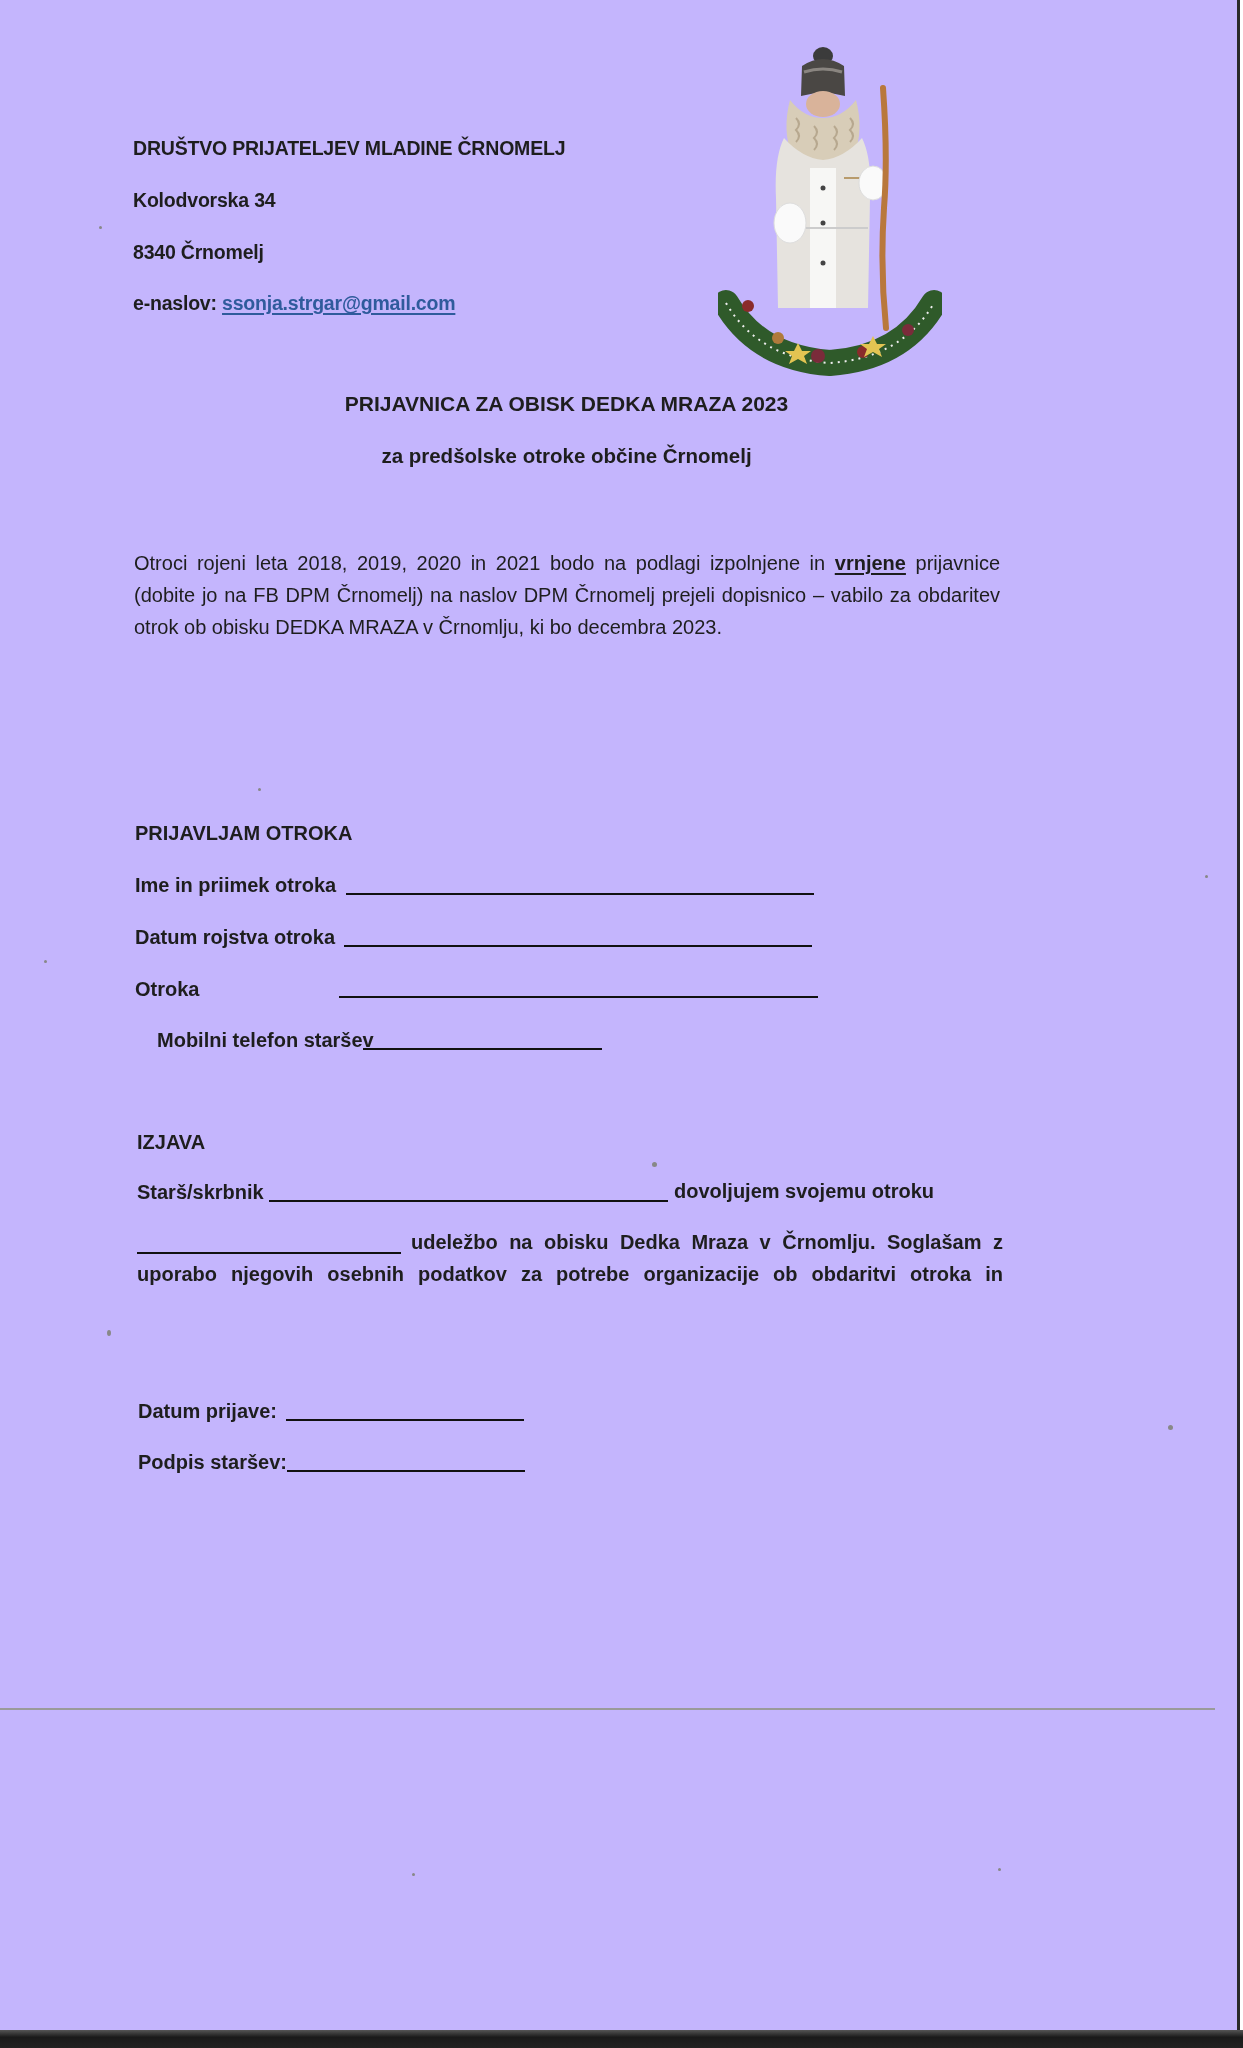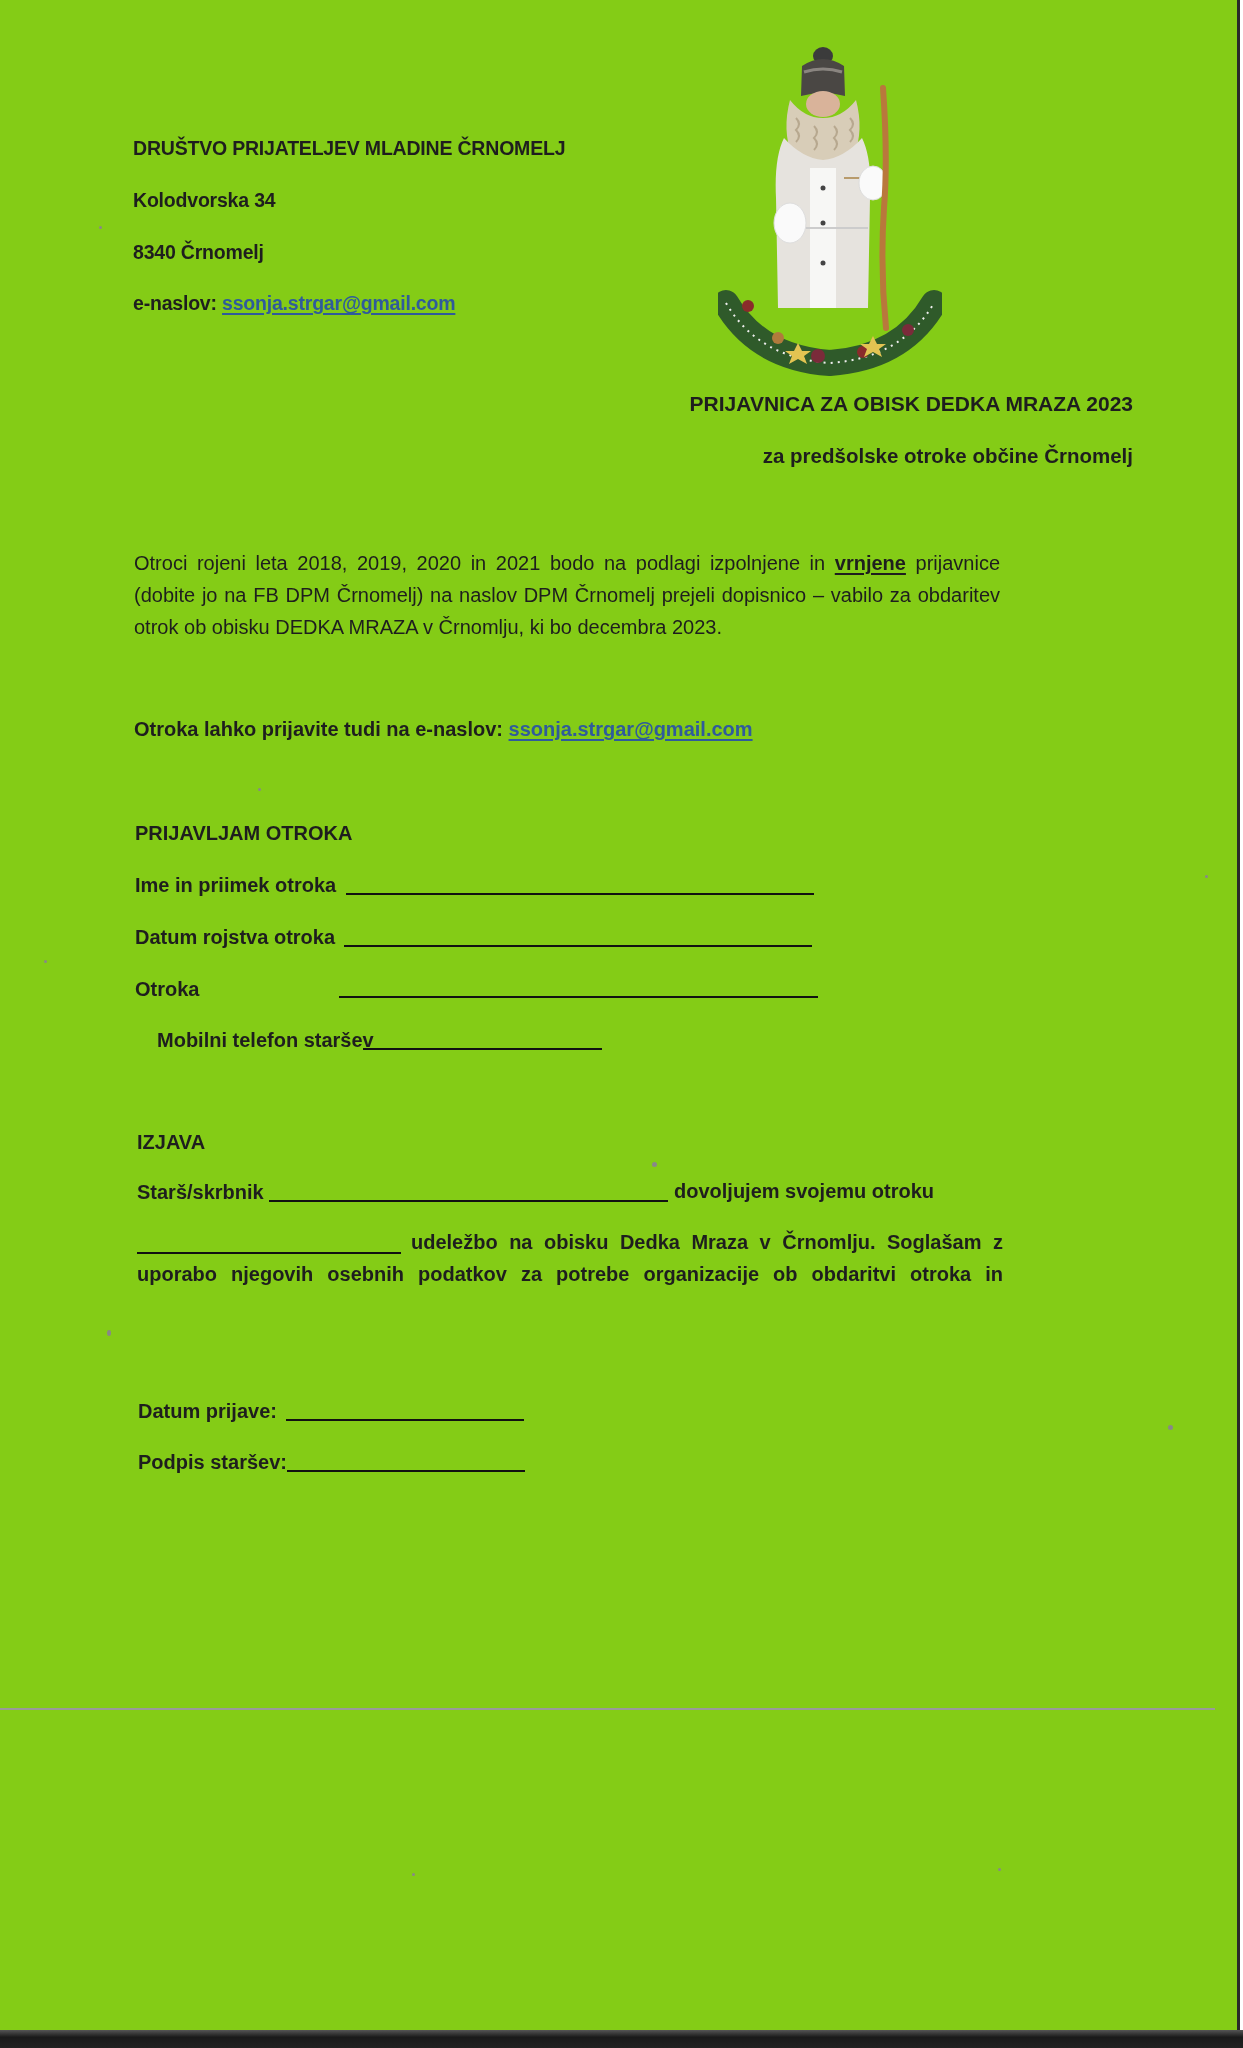--- a/index.html
+++ b/index.html
@@ -13,21 +13,21 @@
       position: relative;
       overflow: hidden;
       font-family: "Liberation Sans", "DejaVu Sans", sans-serif;
       color: #1e1e1e;
     }
     .page {
       position: absolute;
       left: 0; top: 0;
       width: 1240px;
       height: 2030px;
-      background: #84cc16;
+      background: #c4b5fd;
       border-right: 3px solid #2a2a2a;
       box-sizing: border-box;
     }
     .scan-bottom {
       position: absolute;
       left: 0; bottom: 0;
       width: 1243px;
       height: 18px;
       background: linear-gradient(#555 0%, #1a1a1a 40%, #222 100%);
     }
@@ -44,21 +44,21 @@
     .link {
       color: #2f5b9c;
       text-decoration: underline;
       text-decoration-thickness: 2px;
       text-underline-offset: 3px;
     }
     .title {
       font-size: 21px;
       font-weight: bold;
       left: 0; width: 1133px;
-      text-align: right;
+      text-align: center;
     }
     .para {
       position: absolute;
       left: 134px;
       width: 866px;
       font-size: 20px;
       line-height: 32px;
       text-align: justify;
       white-space: normal;
       color: #1e1e1e;
@@ -148,24 +148,20 @@
   </svg>
 
   <div class="abs title" style="top:392px;">PRIJAVNICA ZA OBISK DEDKA MRAZA 2023</div>
   <div class="abs title" style="top:444px; font-size:20.5px;">za predšolske otroke občine Črnomelj</div>
 
   <div class="para" style="top:547px;">
     <span>Otroci rojeni leta 2018, 2019, 2020 in 2021 bodo na podlagi izpolnjene in </span><span class="u">vrnjene</span><span> prijavnice (dobite jo na FB DPM Črnomelj) na naslov DPM Črnomelj prejeli dopisnico – vabilo za obdaritev otrok ob obisku DEDKA MRAZA v Črnomlju, ki bo decembra 2023.</span>
   </div>
 
 
-  <div class="abs field-label" style="left:134px; top:718px;">
-    <span>Otroka lahko prijavite tudi na e-naslov:</span>
-    <a class="link" href="#">ssonja.strgar@gmail.com</a>
-  </div>
 
   <div class="abs field-label" style="left:135px; top:822px;">PRIJAVLJAM OTROKA</div>
 
   <div class="abs field-label" style="left:135px; top:874px;">Ime in priimek otroka</div>
   <div class="line" style="left:346px; top:893px; width:468px;"></div>
 
   <div class="abs field-label" style="left:135px; top:926px;">Datum rojstva otroka</div>
   <div class="line" style="left:344px; top:945px; width:468px;"></div>
 
   <div class="abs field-label" style="left:135px; top:978px;">Otroka</div>

